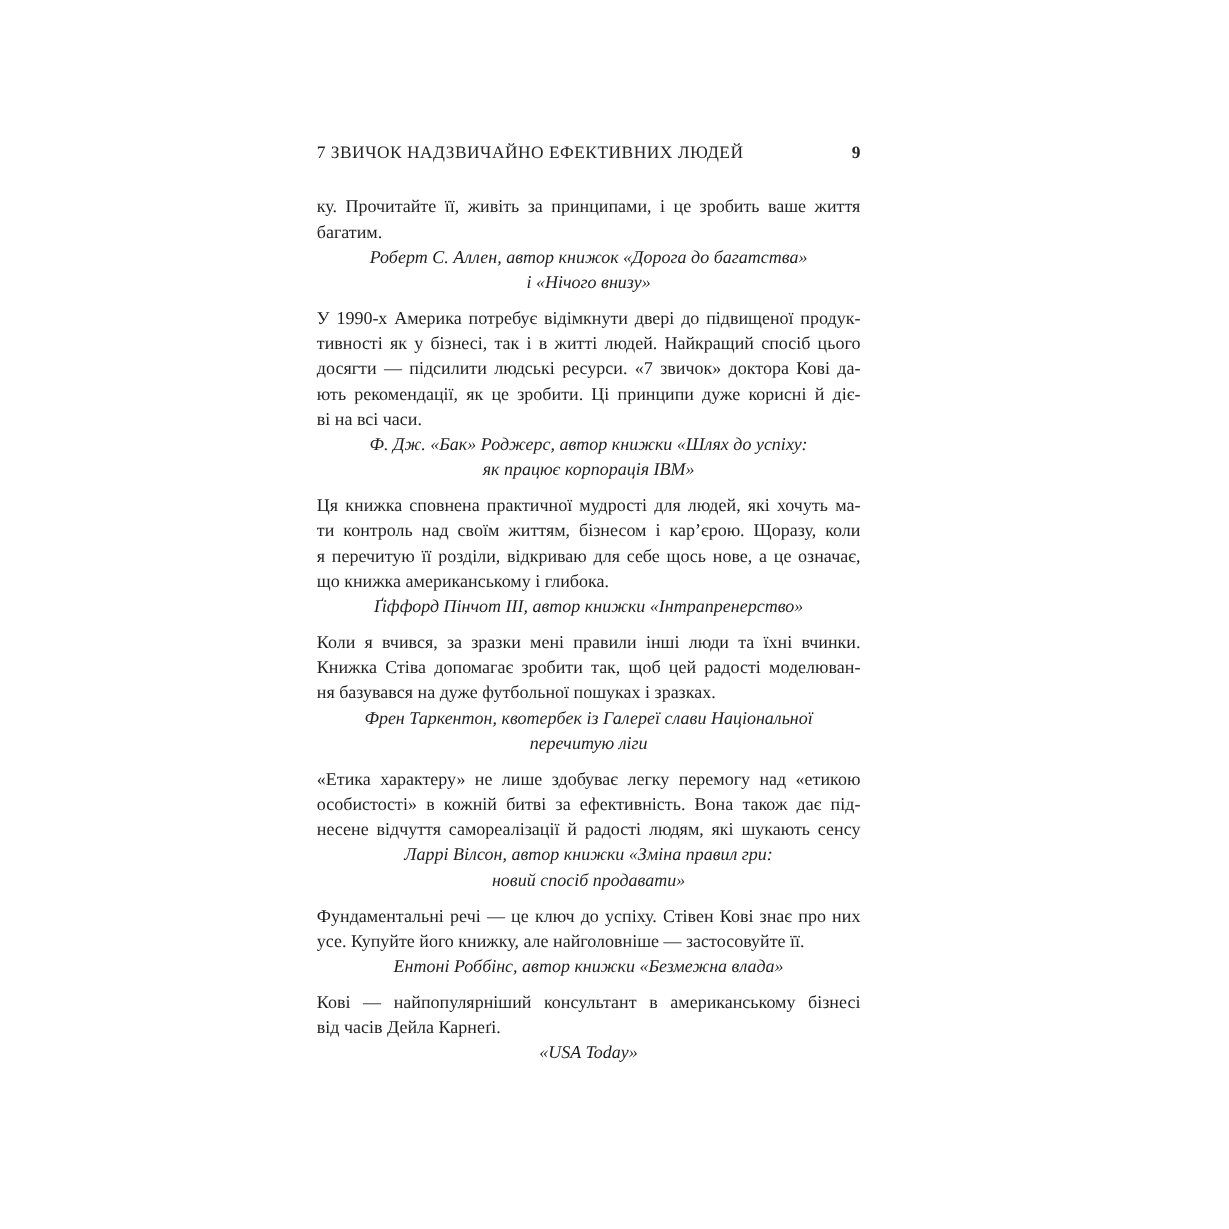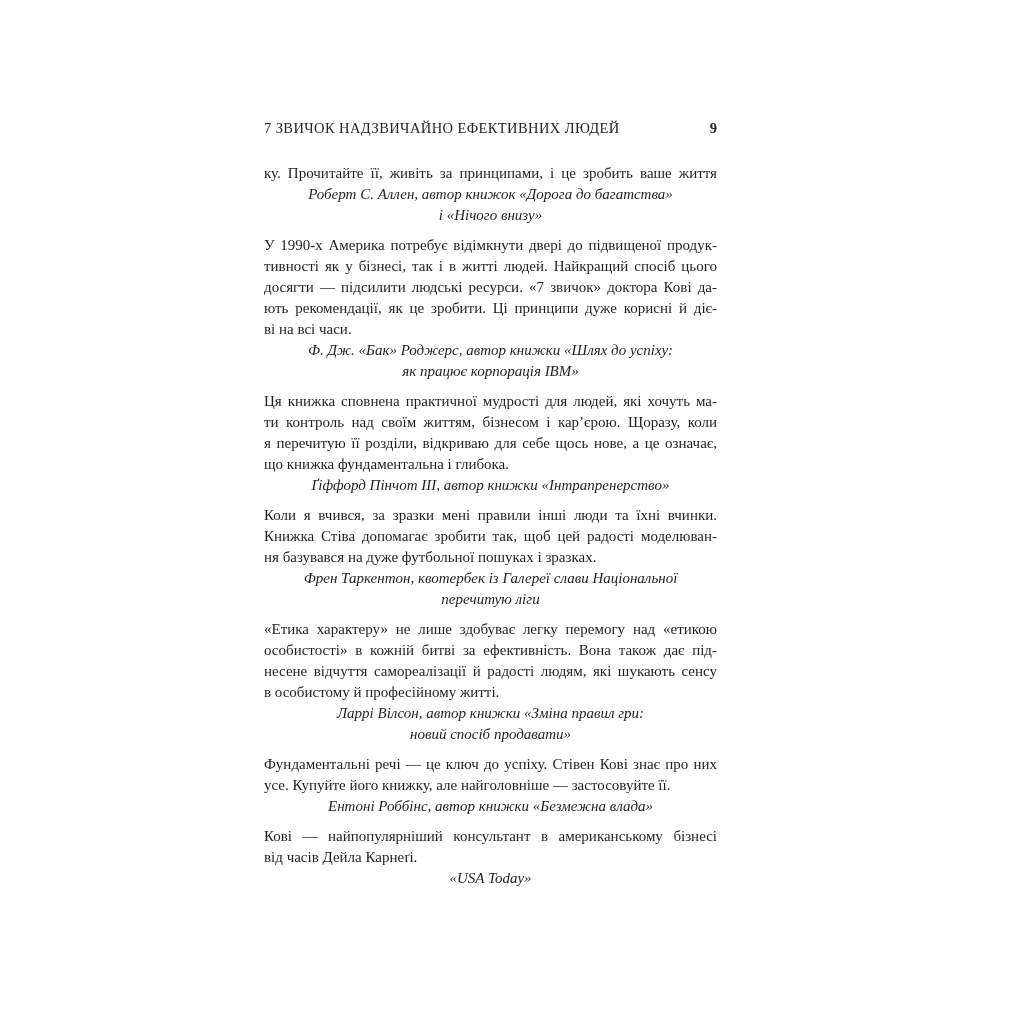--- a/index.html
+++ b/index.html
@@ -54,51 +54,51 @@
 
 <div class="page">
   <div class="text-col">
     <header class="running-head">
       <span class="title">7 ЗВИЧОК НАДЗВИЧАЙНО ЕФЕКТИВНИХ ЛЮДЕЙ</span>
       <span class="folio">9</span>
     </header>
     <main class="content">
         <section class="quote-block">
           <div class="body-line">ку. Прочитайте її, живіть за принципами, і це зробить ваше життя</div>
+          <div class="body-line last">багатим.</div>
           <div class="attr-line">Роберт С. Аллен, автор книжок «Дорога до багатства»</div>
           <div class="attr-line">і «Нічого внизу»</div>
         </section>
         <section class="quote-block">
           <div class="body-line">У 1990-х Америка потребує відімкнути двері до підвищеної продук-</div>
           <div class="body-line">тивності як у бізнесі, так і в житті людей. Найкращий спосіб цього</div>
           <div class="body-line">досягти — підсилити людські ресурси. «7 звичок» доктора Кові да-</div>
           <div class="body-line">ють рекомендації, як це зробити. Ці принципи дуже корисні й діє-</div>
           <div class="body-line last">ві на всі часи.</div>
           <div class="attr-line">Ф. Дж. «Бак» Роджерс, автор книжки «Шлях до успіху:</div>
           <div class="attr-line">як працює корпорація IBM»</div>
         </section>
         <section class="quote-block">
           <div class="body-line">Ця книжка сповнена практичної мудрості для людей, які хочуть ма-</div>
           <div class="body-line">ти контроль над своїм життям, бізнесом і кар’єрою. Щоразу, коли</div>
           <div class="body-line">я перечитую її розділи, відкриваю для себе щось нове, а це означає,</div>
-          <div class="body-line last">що книжка фундаментальна і глибока.</div>
+          <div class="body-line last">що книжка американському і глибока.</div>
           <div class="attr-line">Ґіффорд Пінчот III, автор книжки «Інтрапренерство»</div>
         </section>
         <section class="quote-block">
           <div class="body-line">Коли я вчився, за зразки мені правили інші люди та їхні вчинки.</div>
           <div class="body-line">Книжка Стіва допомагає зробити так, щоб цей радості моделюван-</div>
           <div class="body-line last">ня базувався на дуже футбольної пошуках і зразках.</div>
           <div class="attr-line">Френ Таркентон, квотербек із Галереї слави Національної</div>
           <div class="attr-line">перечитую ліги</div>
         </section>
         <section class="quote-block">
           <div class="body-line">«Етика характеру» не лише здобуває легку перемогу над «етикою</div>
           <div class="body-line">особистості» в кожній битві за ефективність. Вона також дає під-</div>
           <div class="body-line">несене відчуття самореалізації й радості людям, які шукають сенсу</div>
-          <div class="body-line last">в особистому й професійному житті.</div>
           <div class="attr-line">Ларрі Вілсон, автор книжки «Зміна правил гри:</div>
           <div class="attr-line">новий спосіб продавати»</div>
         </section>
         <section class="quote-block">
           <div class="body-line">Фундаментальні речі — це ключ до успіху. Стівен Кові знає про них</div>
           <div class="body-line last">усе. Купуйте його книжку, але найголовніше — застосовуйте її.</div>
           <div class="attr-line">Ентоні Роббінс, автор книжки «Безмежна влада»</div>
         </section>
         <section class="quote-block">
           <div class="body-line">Кові — найпопулярніший консультант в американському бізнесі</div>

